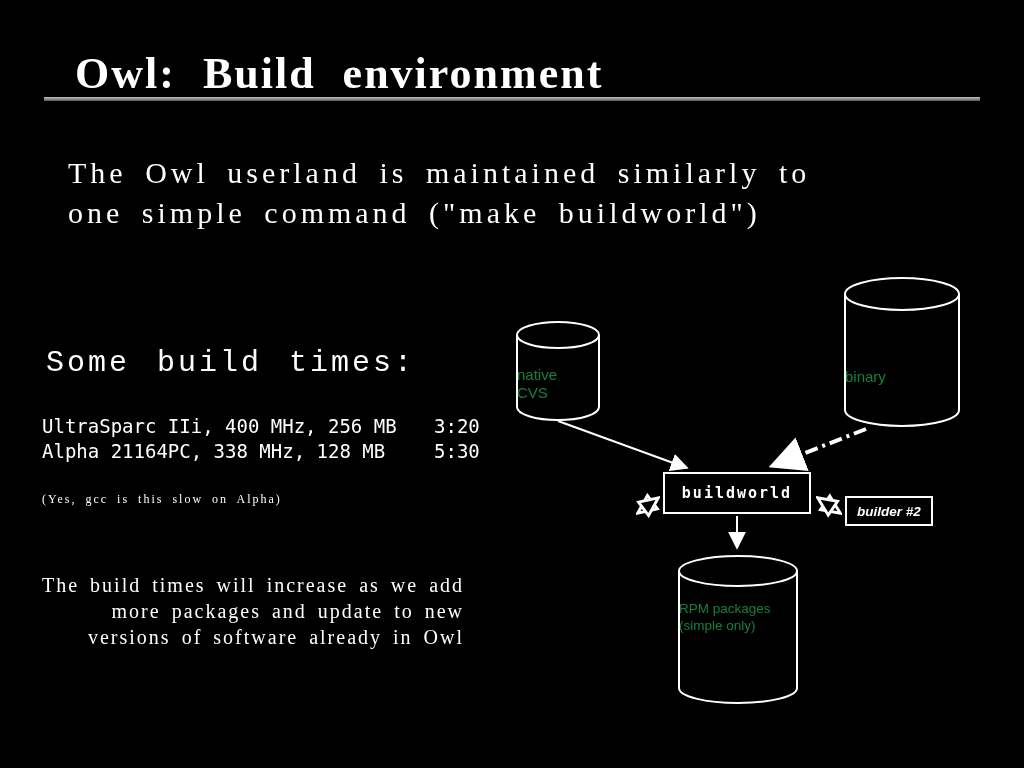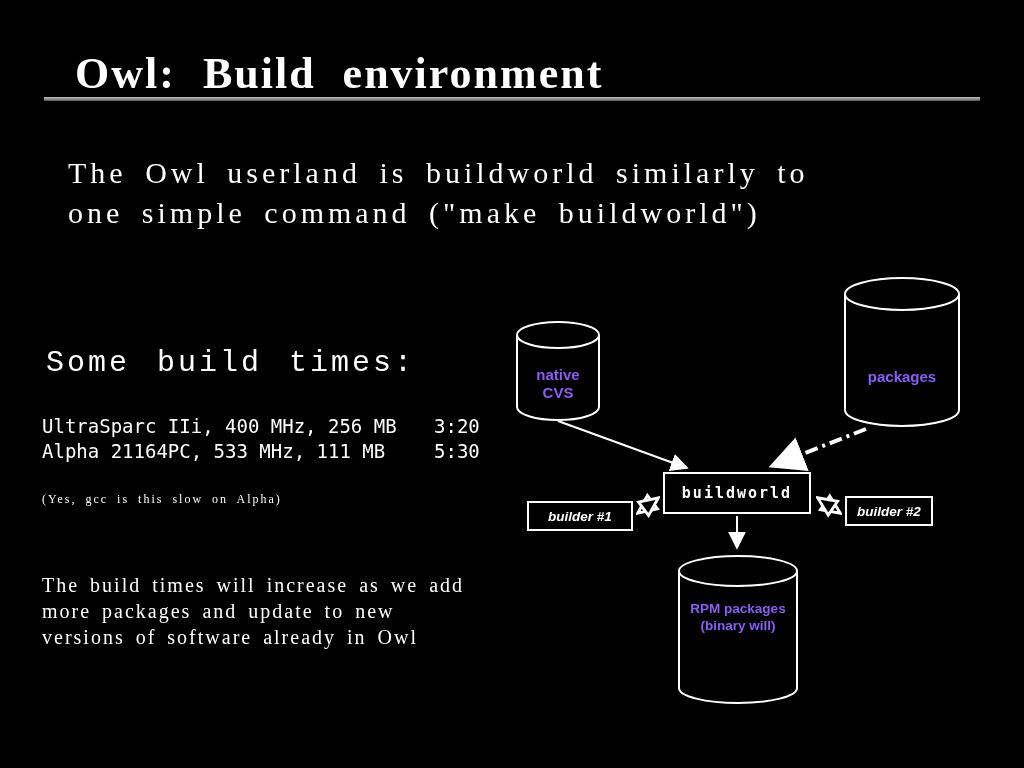--- a/index.html
+++ b/index.html
@@ -68,32 +68,32 @@
   }
 
   .footer {
     left: 42px; top: 572px;
     font-family: "Liberation Serif", serif;
     font-size: 20px;
     line-height: 26px;
     letter-spacing: 2px;
     word-spacing: 4px;
     white-space: nowrap;
+    text-align: right;
   }
 
   
   svg.flow { left: 0; top: 0; width: 1024px; height: 768px; }
 
   .cyl-label {
-    text-align: center;
     font-family: "Liberation Sans", sans-serif;
-    font-weight: bold;
+    font-weight: normal;
     font-size: 15px;
     line-height: 18px;
-    color: #8b5cf6;
+    color: #15803d;
   }
   .cyl-label.small { font-size: 13.5px; line-height: 17px; }
 
   .dbox {
     box-sizing: border-box;
     border: 2px solid #fff;
     background: #000;
     display: flex;
     align-items: center;
     justify-content: center;
@@ -121,33 +121,33 @@
 </style>
 </head>
 <body>
 
 <div id="slide">
 
   <div class="abs title">Owl: Build environment</div>
   <div class="abs title-rule"></div>
 
   <div class="abs intro">
-    <div>The Owl userland is buildworld similarly to</div>
+    <div>The Owl userland is maintained similarly to</div>
     <div>one simple command ("make buildworld")</div>
   </div>
 
   <div class="abs build-heading">Some build times:</div>
 
   <div class="abs times">
     <div class="time-row">
       <span class="system">UltraSparc IIi, 400 MHz, 256 MB</span>
       <span class="time">3:20</span>
     </div>
     <div class="time-row">
-      <span class="system">Alpha 21164PC, 533 MHz, 111 MB</span>
+      <span class="system">Alpha 21164PC, 338 MHz, 128 MB</span>
       <span class="time">5:30</span>
     </div>
   </div>
 
   <div class="abs note">(Yes, gcc is this slow on Alpha)</div>
 
   <div class="abs footer">
     <div>The build times will increase as we add</div>
     <div>more packages and update to new</div>
     <div>versions of software already in Owl</div>
@@ -183,24 +183,23 @@
     <line x1="737" y1="516" x2="737" y2="548" stroke="#fff" stroke-width="2" marker-end="url(#mf)"></line>
     <line x1="638" y1="513" x2="658" y2="498" stroke="#fff" stroke-width="2" marker-start="url(#mo)" marker-end="url(#mo)"></line>
     <line x1="840" y1="513" x2="818" y2="498" stroke="#fff" stroke-width="2" marker-start="url(#mo)" marker-end="url(#mo)"></line>
   </svg>
 
   <div class="abs cyl-label native-label">
     <div>native</div>
     <div>CVS</div>
   </div>
 
-  <div class="abs cyl-label sources-label">packages</div>
+  <div class="abs cyl-label sources-label">binary</div>
 
   <div class="abs dbox buildworld-box">buildworld</div>
-  <div class="abs dbox builder-box builder1-box">builder #1</div>
   <div class="abs dbox builder-box builder2-box">builder #2</div>
 
   <div class="abs cyl-label small rpm-label">
     <div>RPM packages</div>
-    <div>(binary will)</div>
+    <div>(simple only)</div>
   </div>
 
 </div>
 
 </body></html>

